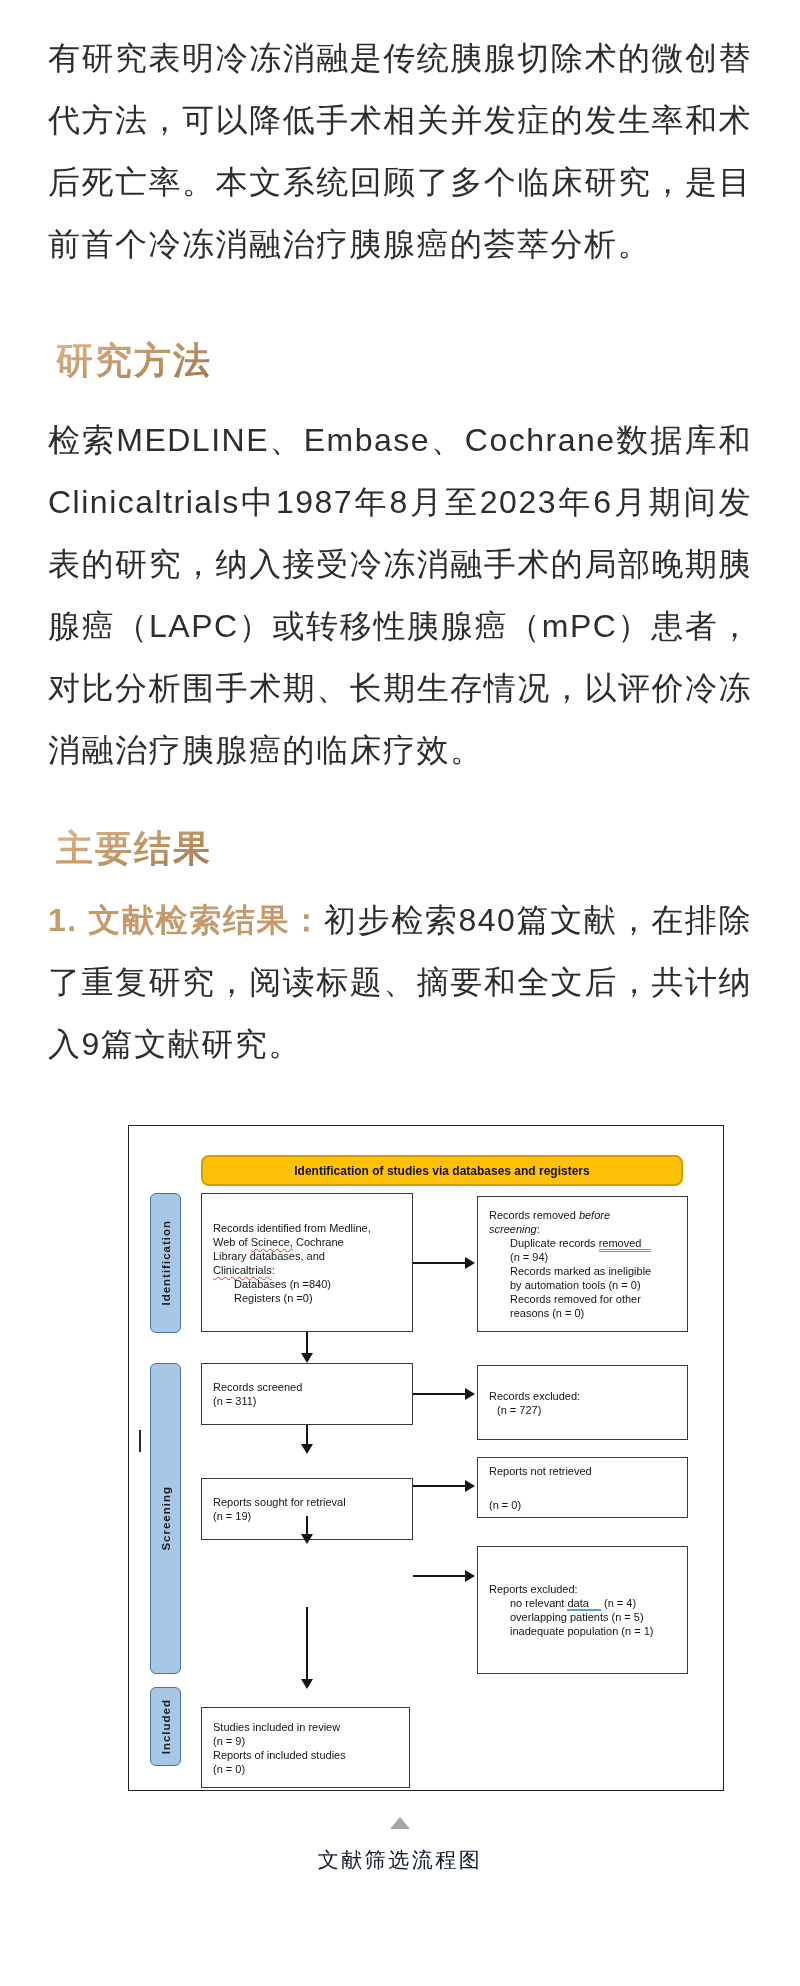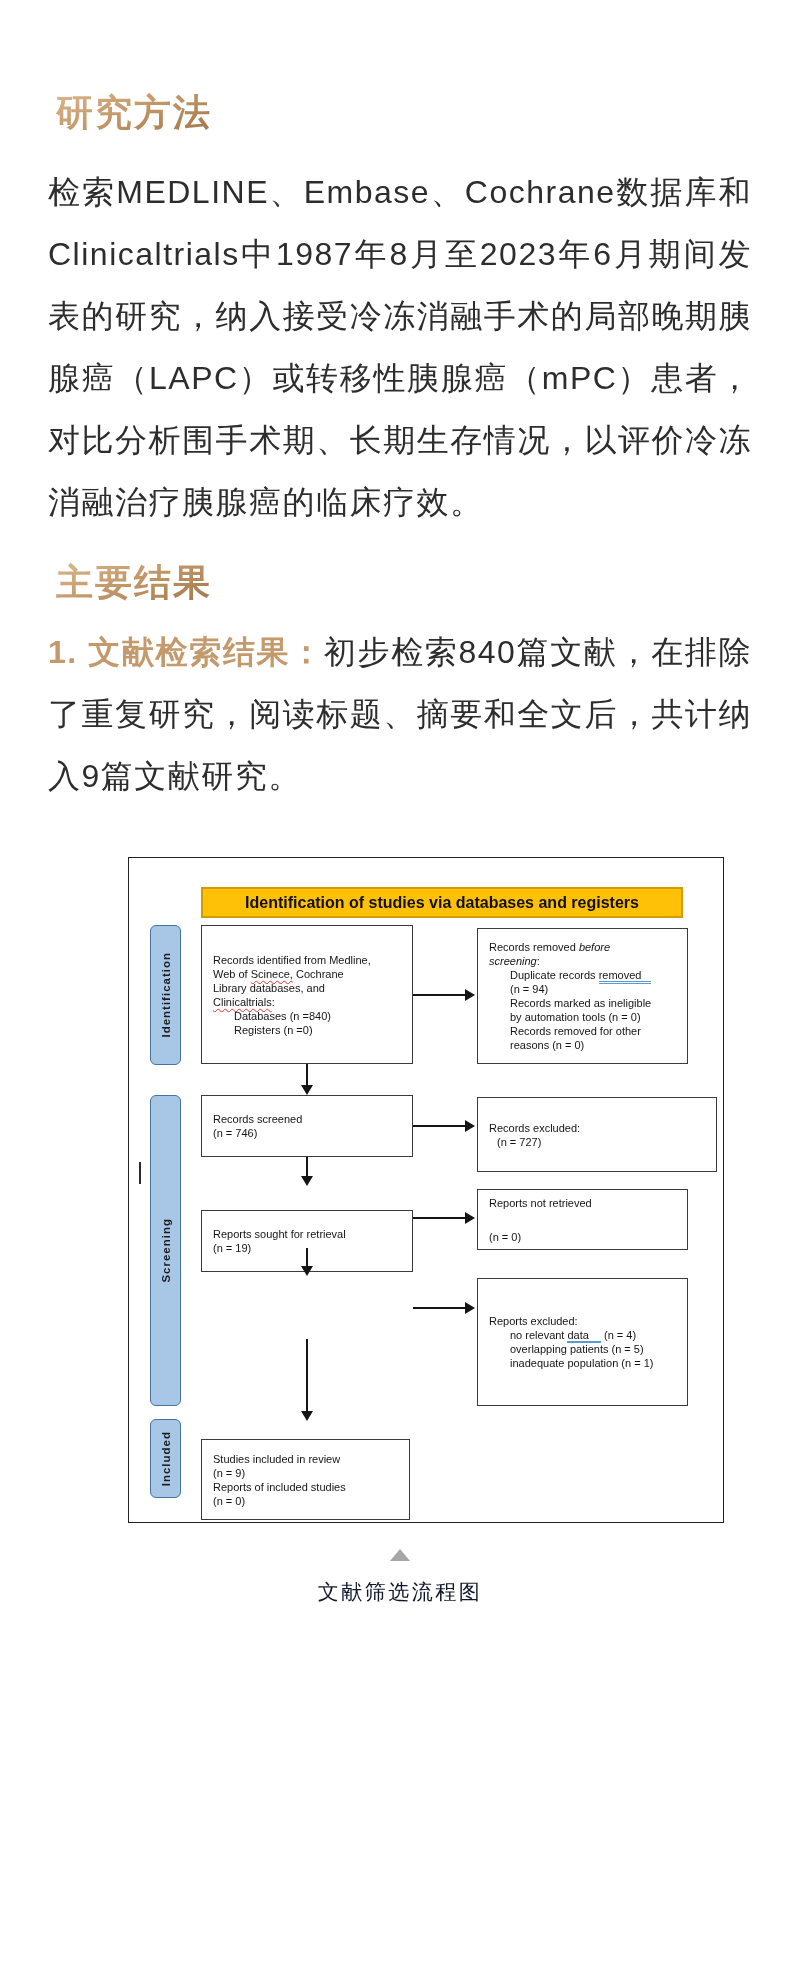--- a/index.html
+++ b/index.html
@@ -15,35 +15,35 @@
   }
   .gold-heading {
     font-family:"Liberation Serif","DejaVu Serif",serif;
     font-weight:700; font-size:37px; line-height:48px; letter-spacing:2px;
     display:inline-block; padding-left:8px;
     background:linear-gradient(160deg,#debb93 0%,#c59a6b 45%,#9d7348 100%);
     -webkit-background-clip:text; background-clip:text;
     color:transparent; -webkit-text-fill-color:transparent;
   }
   .h-methods { margin-top:62px;text-align:center; }
-  .h-results { margin-top:26px; }
+  .h-results { margin-top:46px;font-family:Liberation Mono, monospace; }
   .par-methods { margin-top:24px; }
   .par-result { margin-top:14px; }
   .gold-label { color:#c49a6c; font-weight:700; }
   
   .diagram {
     position:relative; margin:50px 0 0 80px; width:596px; height:666px;
     border:1.5px solid #232323; background:#ffffff;
     font-family:"Liberation Sans",sans-serif;
   }
   .banner {
     position:absolute; left:72px; top:29px; width:482px; height:31px;
-    background:#ffc008; border:2px solid #d29b00; border-radius:0;
+    background:#ffc008; border:2px solid #d29b00; border-radius:8px;
     display:flex; align-items:center; justify-content:center;
-    font-size:16px; font-weight:700; color:#111111;
+    font-size:12px; font-weight:700; color:#111111;
   }
   .stage {
     position:absolute; left:21px; width:31px;
     background:#a8c7e7; border:1.5px solid #44749f; border-radius:6px;
     display:flex; align-items:center; justify-content:center;
   }
   .stage span {
     writing-mode:vertical-rl; transform:rotate(180deg);
     font-size:11.5px; font-weight:700; color:#1c1c1c; letter-spacing:1px;
   }
@@ -65,21 +65,21 @@
   }
   .sp-it { font-style:italic; }
   .sp-link { border-bottom:3px double #5b9bd5; padding-right:10px; }
   .sp-link2 { border-bottom:2px solid #5b9bd5; padding-right:12px; }
   .bx-a { left:72px;  top:67px;  width:212px; height:139px; }
   .bx-b { left:72px;  top:237px; width:212px; height:62px; }
   .bx-c { left:72px;  top:328px; width:212px; height:62px;margin-top:24px; }
   .bx-d { left:72px;  top:418px; width:212px; height:63px; }
   .bx-e { left:72px;  top:581px; width:209px; height:81px; }
   .bx-r1{ left:348px; top:70px;  width:211px; height:136px; }
-  .bx-r2{ left:348px; top:239px; width:240px; height:75px; }
+  .bx-r2{ left:348px; top:239px; width:211px; height:75px; }
   .bx-r3{ left:348px; top:331px; width:211px; height:61px;gap:20px; }
   .bx-r4{ left:348px; top:420px; width:211px; height:128px; }
   .arrow-h { position:absolute; height:2px; background:#151515; }
   .arrow-h::after {
     content:""; position:absolute; right:-9px; top:-5px;
     border-left:10px solid #151515; border-top:6px solid transparent; border-bottom:6px solid transparent;
   }
   .arrow-v { position:absolute; width:2px; background:#151515; }
   .arrow-v::after {
     content:""; position:absolute; bottom:-9px; left:-5px;
@@ -102,20 +102,21 @@
   .figure-caption {
     margin-top:16px; text-align:center;
     font-size:21px; line-height:30px; letter-spacing:2.5px; color:#0f172a;
   }
 </style>
 </head>
 <body>
 
 <div class="article">
 
+  <p class="body-par">有研究表明冷冻消融是传统胰腺切除术的微创替代方法，可以降低手术相关并发症的发生率和术后死亡率。本文系统回顾了多个临床研究，是目前首个冷冻消融治疗胰腺癌的荟萃分析。</p>
 
   <h2 class="gold-heading h-methods">研究方法</h2>
 
   <p class="body-par par-methods">检索MEDLINE、Embase、Cochrane数据库和Clinicaltrials中1987年8月至2023年6月期间发表的研究，纳入接受冷冻消融手术的局部晚期胰腺癌（LAPC）或转移性胰腺癌（mPC）患者，对比分析围手术期、长期生存情况，以评价冷冻消融治疗胰腺癌的临床疗效。</p>
 
   <h2 class="gold-heading h-results">主要结果</h2>
 
   <p class="body-par par-result"><span class="gold-label">1. 文献检索结果：</span><span>初步检索840篇文献，在排除了重复研究，阅读标题、摘要和全文后，共计纳入9篇文献研究。</span></p>
 
   <div class="diagram">
@@ -149,21 +150,21 @@
       <div class="fline indent"><span>Duplicate records </span><span class="sp-link">removed</span></div>
       <div class="fline indent">(n = 94)</div>
       <div class="fline indent">Records marked as ineligible</div>
       <div class="fline indent">by automation tools (n = 0)</div>
       <div class="fline indent">Records removed for other</div>
       <div class="fline indent">reasons (n = 0)</div>
     </div>
 
     <div class="fbox bx-b">
       <div class="fline">Records screened</div>
-      <div class="fline">(n = 746)</div>
+      <div class="fline">(n = 311)</div>
     </div>
 
     <div class="fbox bx-r2">
       <div class="fline">Records excluded:</div>
       <div class="fline indent-sm">(n = 727)</div>
     </div>
 
     <div class="fbox bx-c">
       <div class="fline">Reports sought for retrieval</div>
       <div class="fline">(n = 19)</div>

